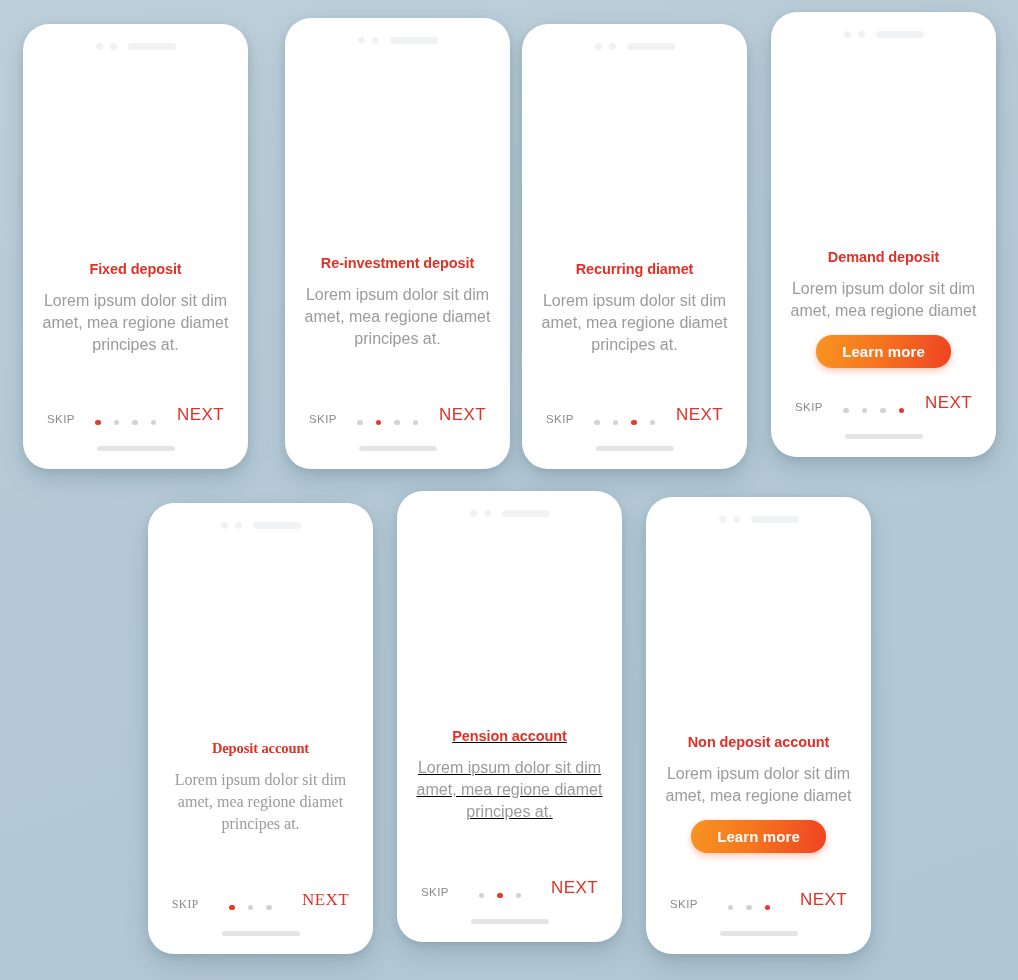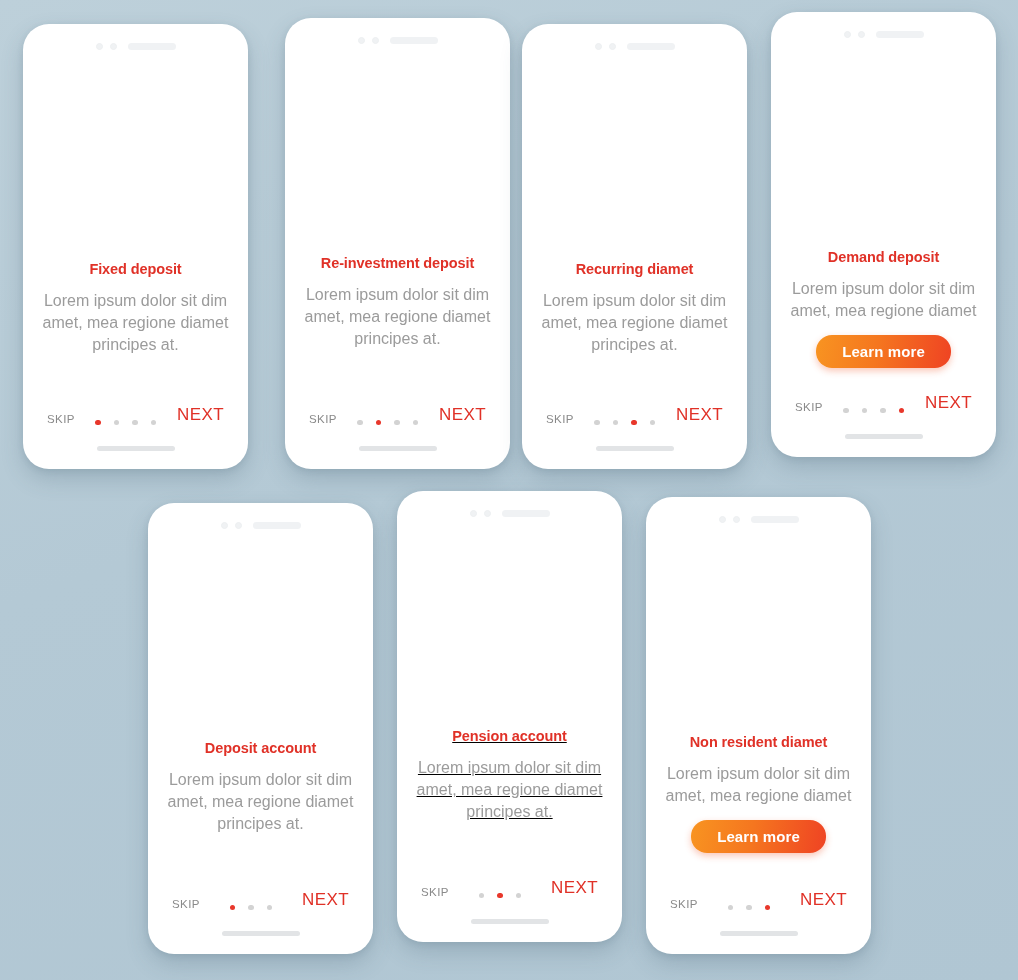--- a/index.html
+++ b/index.html
@@ -250,21 +250,21 @@
         <div class="dots">
           <span class="dot"></span>
           <span class="dot"></span>
           <span class="dot"></span>
           <span class="dot on"></span>
         </div>
         <span class="next">NEXT</span>
       </div>
       <div class="homebar"></div>
     </div>
-    <div class="phone" style="left: 148px; top: 503px; height: 451px;">
+    <div class="phone" style="left: 148px; top: 503px; height: 451px; font-family: Liberation Serif, serif;">
       <div class="notch">
         <span class="cam"></span>
         <span class="cam"></span>
         <span class="speaker"></span>
       </div>
       <div class="illus">
         <svg viewBox="0 0 205 205">
           <use href="#ic-depacct"></use>
         </svg>
       </div>
@@ -314,21 +314,21 @@
         <span class="cam"></span>
         <span class="cam"></span>
         <span class="speaker"></span>
       </div>
       <div class="illus">
         <svg viewBox="0 0 205 205">
           <use href="#ic-nonres"></use>
         </svg>
       </div>
       <div class="txt">
-        <div class="title">Non resident diamet</div>
+        <div class="title">Non deposit account</div>
         <div class="desc">Lorem ipsum dolor sit dim amet, mea regione diamet</div>
         <div class="learn-wrap">
           <button class="learn">Learn more</button>
         </div>
       </div>
       <div class="navrow">
         <span class="skip">SKIP</span>
         <div class="dots">
           <span class="dot"></span>
           <span class="dot"></span>

